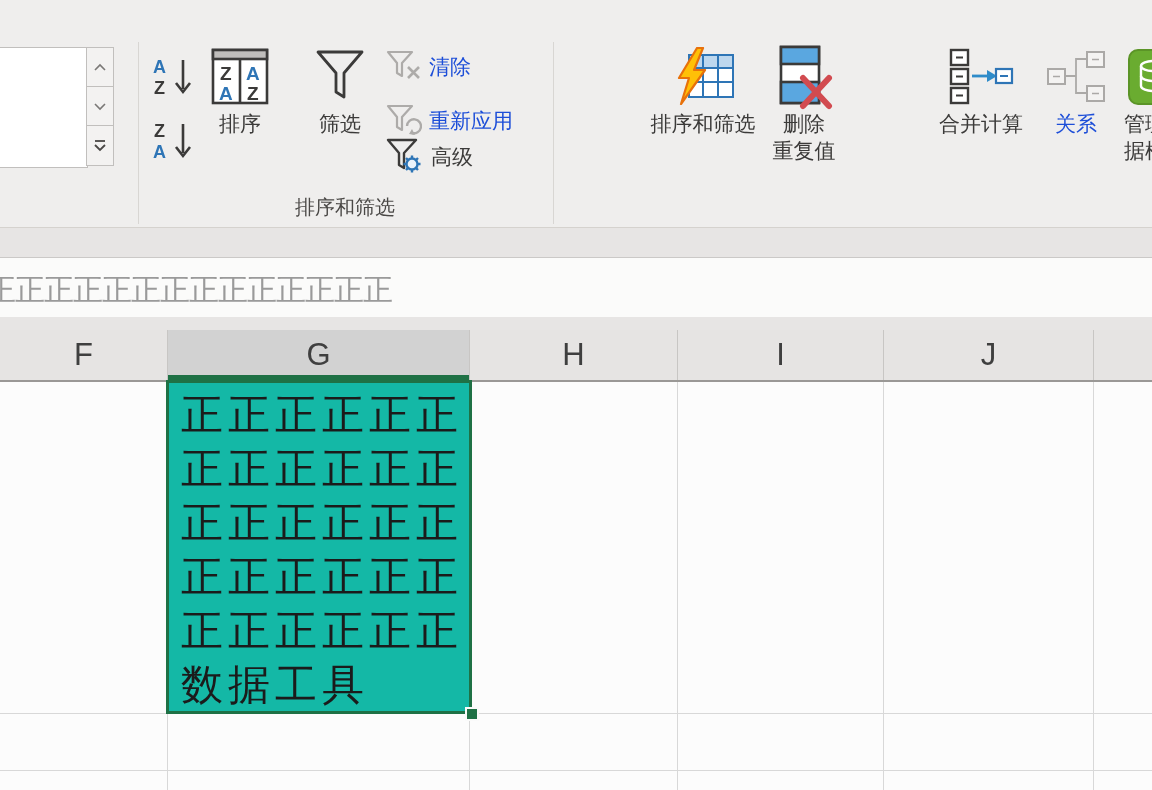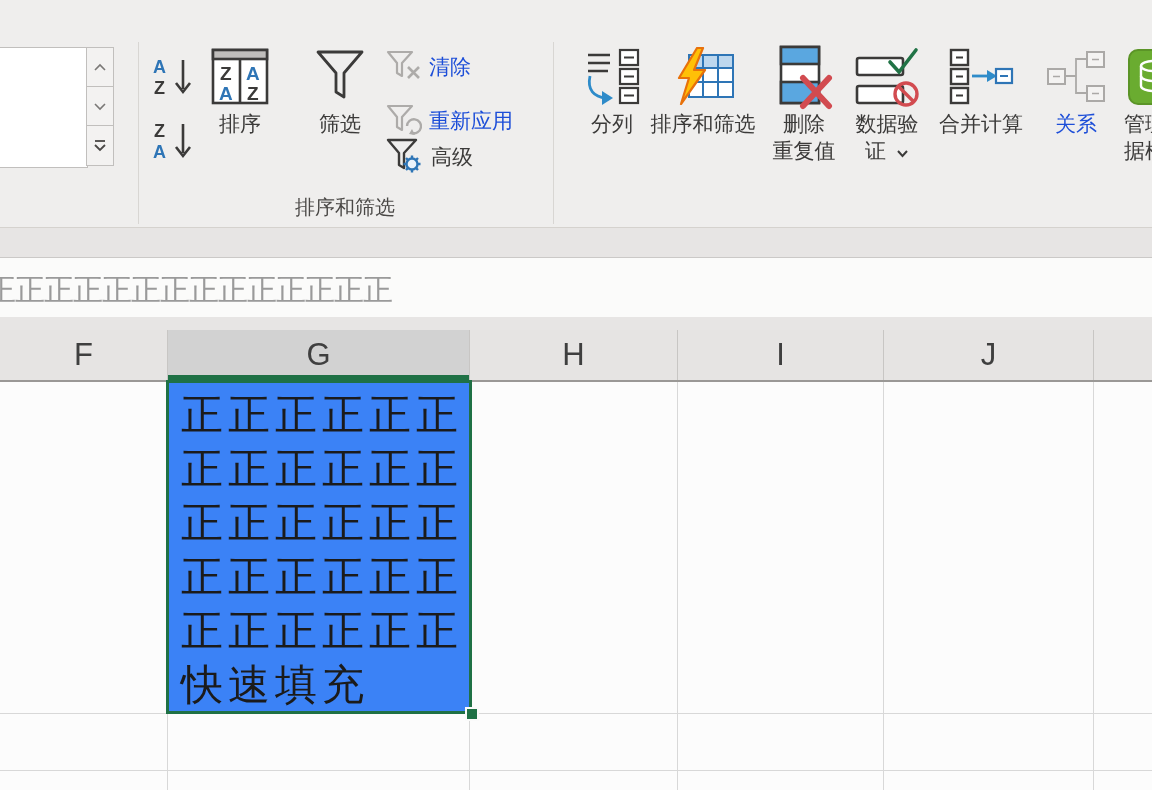--- a/index.html
+++ b/index.html
@@ -40,21 +40,21 @@
                border-bottom:2px solid #9A9896;box-sizing:border-box;}
   .col-h{position:absolute;top:0;height:50px;display:flex;align-items:center;justify-content:center;
          font-size:31px;color:#3F3F3F;border-right:1px solid #C8C6C4;box-sizing:border-box;}
   .col-h.selected{background:#D2D2D2;box-shadow:inset 0 -5px 0 #1F7145;}
 
   
   #grid{position:absolute;left:0;top:382px;width:1152px;height:408px;background:#FCFCFC;}
   .vline{position:absolute;top:0;width:1px;height:408px;background:#D8D8D8;}
   .hline{position:absolute;left:0;width:1152px;height:1px;background:#D8D8D8;}
 
-  #sel-cell{position:absolute;left:166px;top:-2px;width:306px;height:334px;background:#3b82f6;
+  #sel-cell{position:absolute;left:166px;top:-2px;width:306px;height:334px;background:#14b8a6;
             border:3px solid #1F7145;box-sizing:border-box;overflow:hidden;z-index:2;}
   .cell-line{padding-left:12px;font-size:42px;line-height:54px;letter-spacing:5px;
              color:#1B1B1B;white-space:nowrap;}
   #sel-cell .cell-line:first-child{padding-top:5px;}
   #fill-handle{position:absolute;left:465px;top:325px;width:10px;height:10px;background:#1F7145;
                border:2px solid #FAFAFA;box-sizing:content-box;z-index:3;}
 </style>
 </head>
 <body>
 
@@ -146,36 +146,20 @@
           <path d="M26 17.5 V21 M26 31 V34.5 M17.5 26 H21 M31 26 H34.5 M20 20 L22.4 22.4 M29.6 29.6 L32 32 M32 20 L29.6 22.4 M22.4 29.6 L20 32" stroke-width="2.4" fill="none"></path>
         </g>
       </svg>
       <div class="lbl">高级</div>
     </div>
 
     <div class="group-label" style="left:240px;width:210px;">排序和筛选</div>
 
     <div class="vdiv" style="left:553px;"></div>
 
-    <div class="btn" style="left:578px;top:44px;width:68px;">
-      <div class="icon-wrap">
-        <svg width="60" height="62">
-          <path d="M6 9 H28 M6 17 H28 M6 25 H26" stroke="#3B3A39" stroke-width="2.6" fill="none"></path>
-          <path d="M8 30 C5 44 12 51 24 52" fill="none" stroke="#2E8BC9" stroke-width="2.8"></path>
-          <path d="M20 45 L31 52 L20 59 Z" fill="#2E8BC9"></path>
-          <g fill="#FFFFFF" stroke="#3B3A39" stroke-width="2.2">
-            <rect x="38" y="4" width="18" height="15"></rect>
-            <rect x="38" y="23" width="18" height="15"></rect>
-            <rect x="38" y="42" width="18" height="15"></rect>
-          </g>
-          <path d="M42 11.5 H52 M42 30.5 H52 M42 49.5 H52" stroke="#3B3A39" stroke-width="1.8"></path>
-        </svg>
-      </div>
-      <div class="lbl">分列</div>
-    </div>
 
     <div class="btn" style="left:650px;top:44px;width:106px;">
       <div class="icon-wrap">
         <svg width="66" height="60">
           <g stroke="#2E75B6" stroke-width="2" fill="#FFFFFF">
             <rect x="19" y="8" width="44" height="42"></rect>
           </g>
           <rect x="19" y="8" width="44" height="13" fill="#BDD7EE" stroke="#2E75B6" stroke-width="2"></rect>
           <path d="M33 8 V50 M48 8 V50 M19 21 H63 M19 35 H63" stroke="#2E75B6" stroke-width="2" fill="none"></path>
           <polygon points="27,1 9,31 19,31 11,57 35,23 24,23 33,1" fill="#FFC007" stroke="#E8710A" stroke-width="2.2" stroke-linejoin="round"></polygon>
@@ -190,38 +174,20 @@
           <rect x="8" y="3" width="38" height="56" fill="#FFFFFF" stroke="#3B3A39" stroke-width="2.6"></rect>
           <rect x="8" y="3" width="38" height="17" fill="#5AA7E0" stroke="#3B3A39" stroke-width="2.6"></rect>
           <rect x="8" y="38" width="38" height="21" fill="#5AA7E0" stroke="#3B3A39" stroke-width="2.6"></rect>
           <path d="M30 34 L56 62 M56 34 L30 62" stroke="#D24B50" stroke-width="6" stroke-linecap="round" fill="none"></path>
         </svg>
       </div>
       <div class="lbl">删除</div>
       <div class="lbl">重复值</div>
     </div>
 
-    <div class="btn" style="left:844px;top:44px;width:86px;">
-      <div class="icon-wrap">
-        <svg width="66" height="62">
-          <rect x="3" y="12" width="46" height="17" rx="2" fill="#FFFFFF" stroke="#3B3A39" stroke-width="2.6"></rect>
-          <rect x="3" y="40" width="46" height="17" rx="2" fill="#FFFFFF" stroke="#3B3A39" stroke-width="2.6"></rect>
-          <path d="M36 16 L45 26 L62 4" fill="none" stroke="#217346" stroke-width="3.6" stroke-linecap="round"></path>
-          <circle cx="52" cy="48" r="11" fill="none" stroke="#D24B50" stroke-width="3.4"></circle>
-          <line x1="44.5" y1="40.5" x2="59.5" y2="55.5" stroke="#D24B50" stroke-width="3.4"></line>
-        </svg>
-      </div>
-      <div class="lbl">数据验</div>
-      <div class="lbl">
-        <span>证</span>
-        <svg width="13" height="9" style="margin-left:4px;">
-            <polyline points="2,2 6.5,7 11,2" stroke="#3B3A39" stroke-width="2" fill="none"></polyline>
-          </svg>
-      </div>
-    </div>
 
     <div class="btn" style="left:922px;top:44px;width:118px;">
       <div class="icon-wrap">
         <svg width="66" height="62">
           <g fill="#FFFFFF" stroke="#3B3A39" stroke-width="2.4">
             <rect x="3" y="4" width="17" height="15"></rect>
             <rect x="3" y="23" width="17" height="15"></rect>
             <rect x="3" y="42" width="17" height="15"></rect>
           </g>
           <path d="M8 11.5 H15 M8 30.5 H15 M8 49.5 H15" stroke="#3B3A39" stroke-width="1.8"></path>
@@ -289,18 +255,18 @@
     <div class="vline" style="left:1093px;"></div>
     <div class="hline" style="top:331px;"></div>
     <div class="hline" style="top:388px;"></div>
 
     <div id="sel-cell">
       <div class="cell-line">正正正正正正</div>
       <div class="cell-line">正正正正正正</div>
       <div class="cell-line">正正正正正正</div>
       <div class="cell-line">正正正正正正</div>
       <div class="cell-line">正正正正正正</div>
-      <div class="cell-line">快速填充</div>
+      <div class="cell-line">数据工具</div>
     </div>
     <div id="fill-handle"></div>
   </div>
 
 </div>
 
 </body></html>

